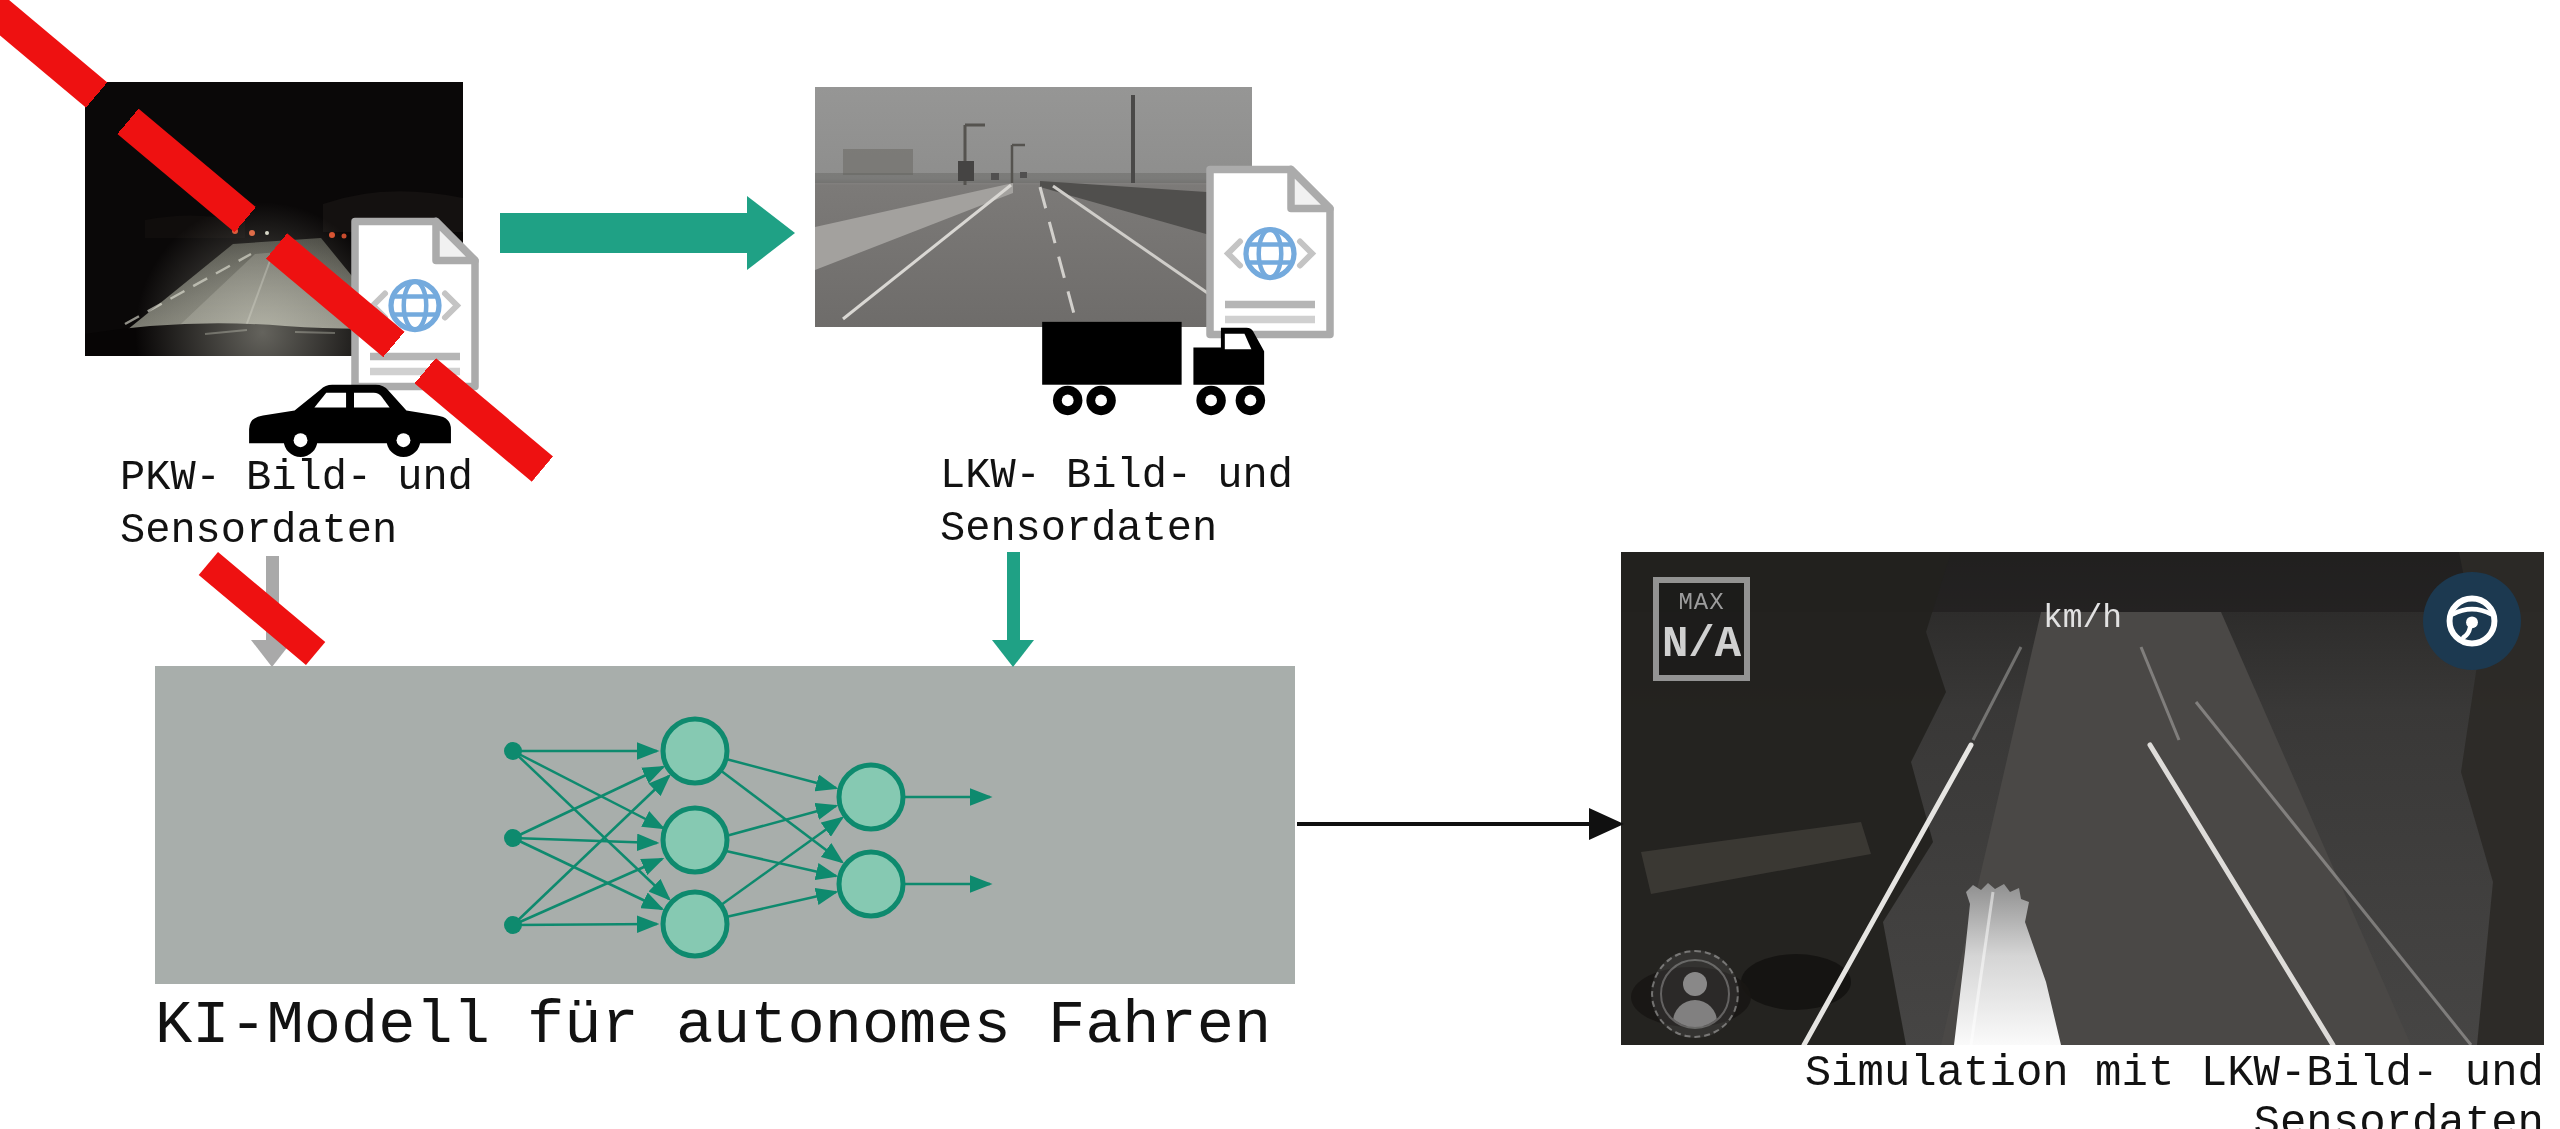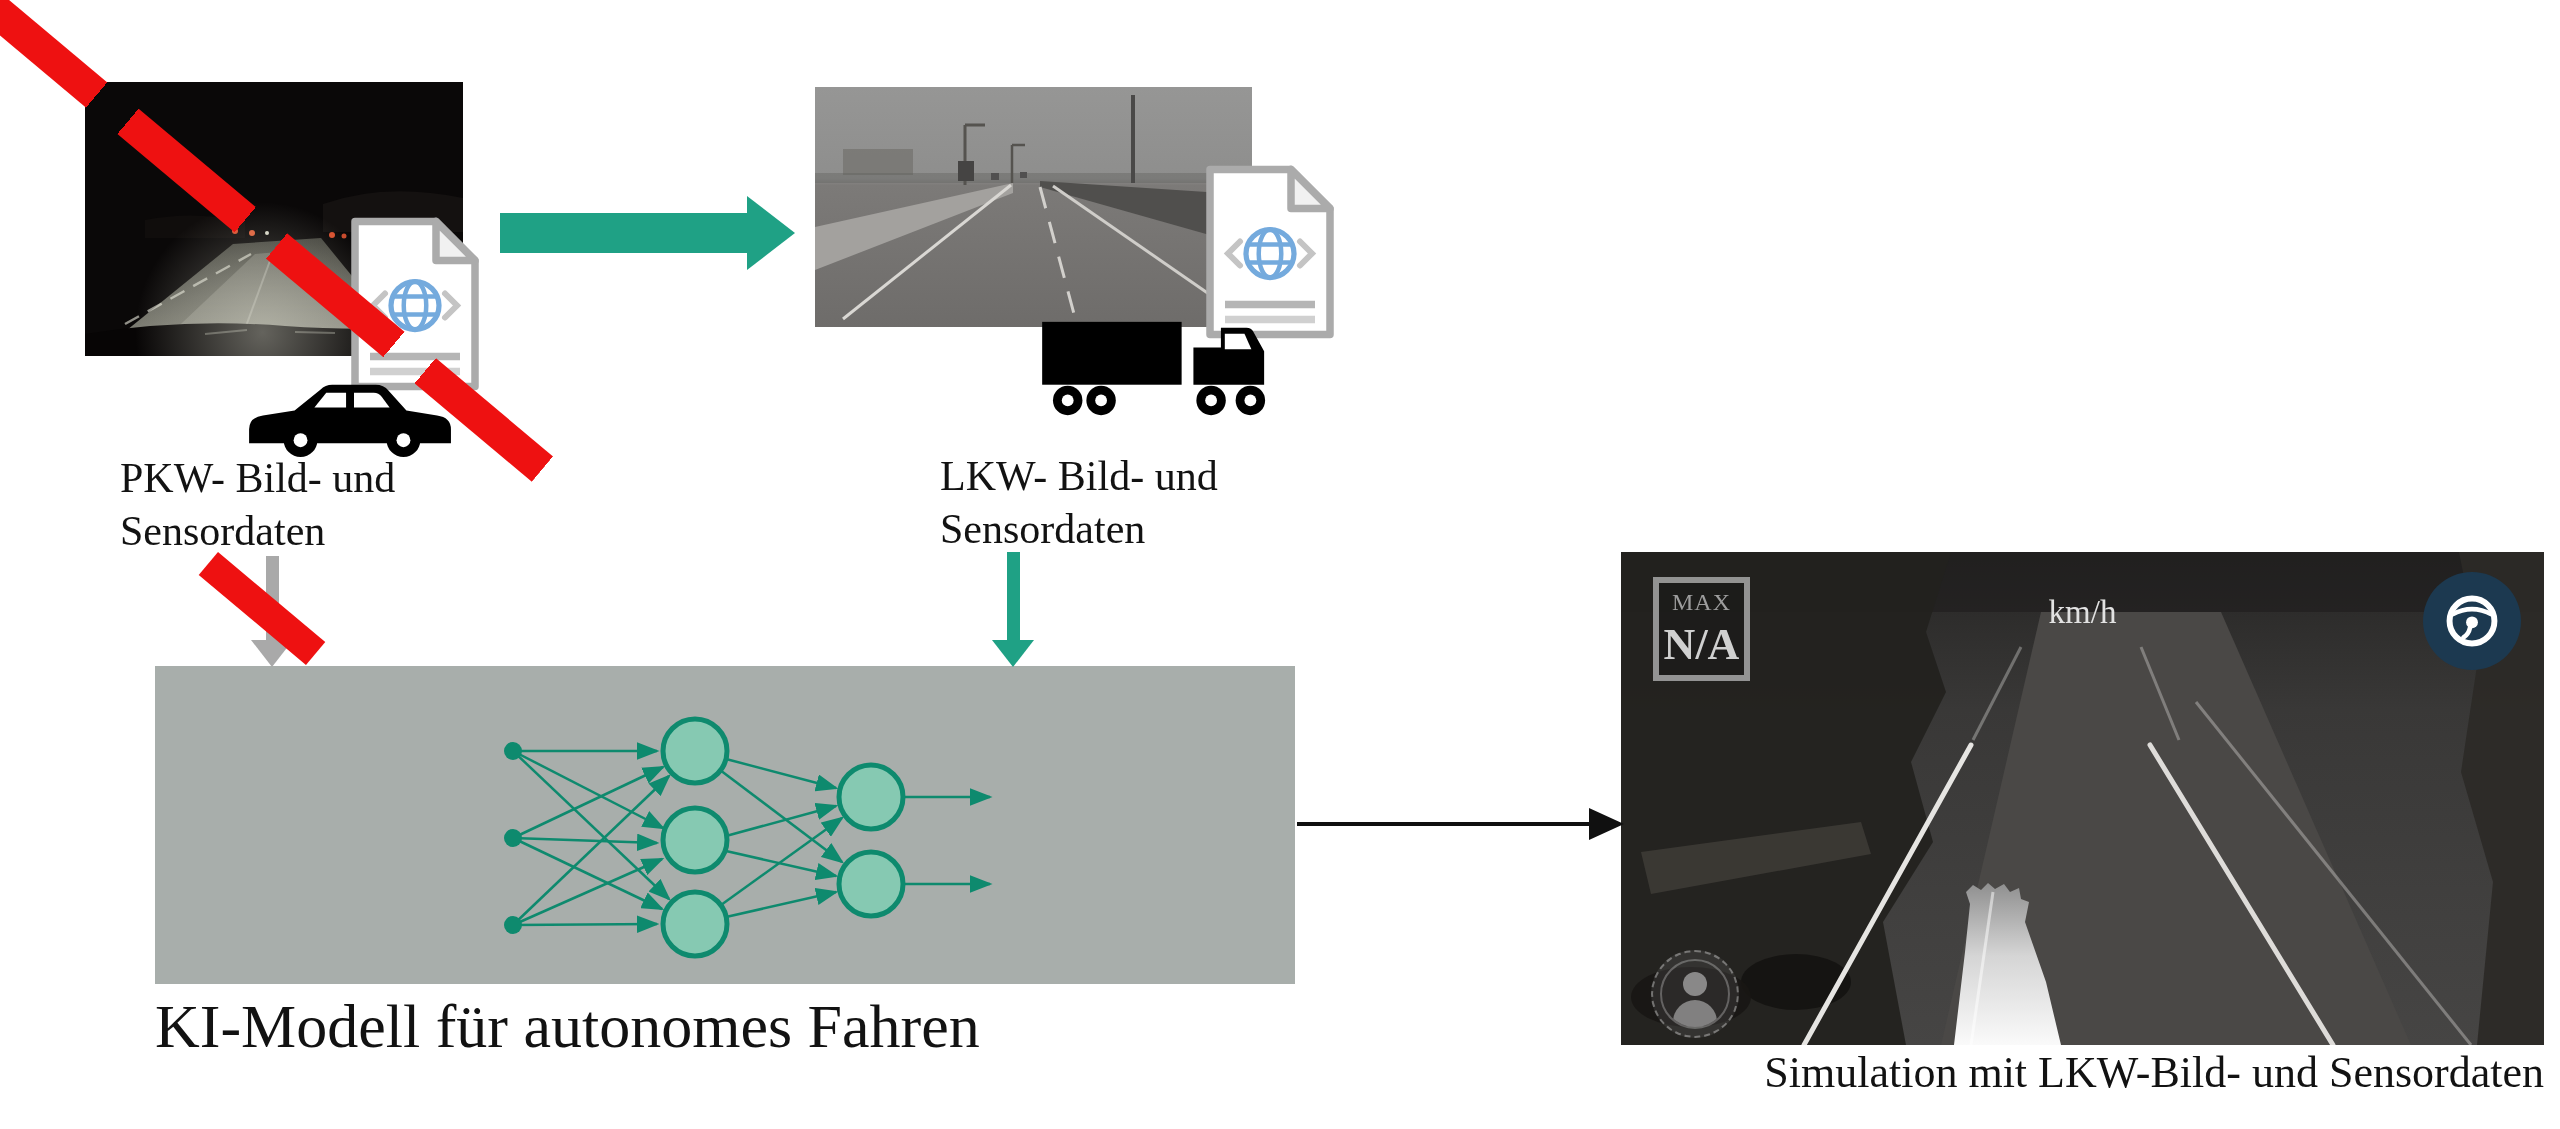--- a/index.html
+++ b/index.html
@@ -1,17 +1,17 @@
 <!DOCTYPE html>
 <html><head>
 <meta charset="utf-8">
 <style>
   html,body{margin:0;padding:0;background:#fff}
   .stage{position:relative;width:2560px;height:1129px;background:#ffffff;overflow:hidden;
-         font-family:Liberation Serif, serif;color:#161616}
+         font-family:Liberation Mono, monospace;color:#161616}
   .abs{position:absolute}
 
   
   .night{left:85px;top:82px;width:378px;height:274px;background:#0b0909;overflow:hidden;z-index:1}
   .night svg{position:absolute;left:0;top:0}
   .n-glow{position:absolute;left:12%;bottom:0;width:70%;height:58%;
           background:radial-gradient(ellipse at 50% 85%, rgba(214,214,200,.45), rgba(0,0,0,0) 68%)}
 
   
   .highway{left:815px;top:87px;width:437px;height:240px;overflow:hidden;z-index:1;
@@ -62,21 +62,21 @@
   .sim{left:1621px;top:552px;width:923px;height:493px;overflow:hidden;z-index:1;
        background:linear-gradient(180deg,#262524 0%,#393837 32%,#464544 100%)}
   .sim svg.scene{position:absolute;left:0;top:0}
   .max-badge{position:absolute;left:32px;top:25px;width:97px;height:104px;box-sizing:border-box;
              border:6px solid rgba(168,168,168,.85);border-radius:0;background:rgba(22,22,22,.45);
              display:flex;flex-direction:column;align-items:center;justify-content:center}
   .max-label{font-size:24px;color:#9d9d9d;letter-spacing:1px}
   .max-value{font-size:44px;font-weight:700;color:#d0d0d0;margin-top:3px}
   .sim-speed{position:absolute;left:0;top:34px;width:100%;text-align:center}
   .speed-num{font-size:72px;font-weight:700;color:#ffffff;line-height:1}
-  .speed-unit{font-size:33px;color:#e2e2e2;margin-top:8px}
+  .speed-unit{font-size:33px;color:#e2e2e2;margin-top:14px}
   .steer{position:absolute;left:802px;top:20px;width:98px;height:98px;border-radius:50%;
          background:#1c3950;display:flex;align-items:center;justify-content:center}
   .sim-driver{position:absolute;left:30px;top:398px;width:84px;height:84px;border-radius:50%;
               border:2px dashed rgba(205,205,205,.45);background:rgba(130,130,130,.18)}
   .drv-ring{position:absolute;inset:7px;border-radius:50%;border:2px solid rgba(205,205,205,.35);overflow:hidden}
   .drv-head{position:absolute;left:50%;top:11px;width:24px;height:24px;margin-left:-12px;border-radius:50%;
             background:rgba(215,215,215,.55)}
   .drv-body{position:absolute;left:50%;top:39px;width:44px;height:32px;margin-left:-22px;
             border-radius:22px 22px 0 0;background:rgba(215,215,215,.5)}
 </style>

